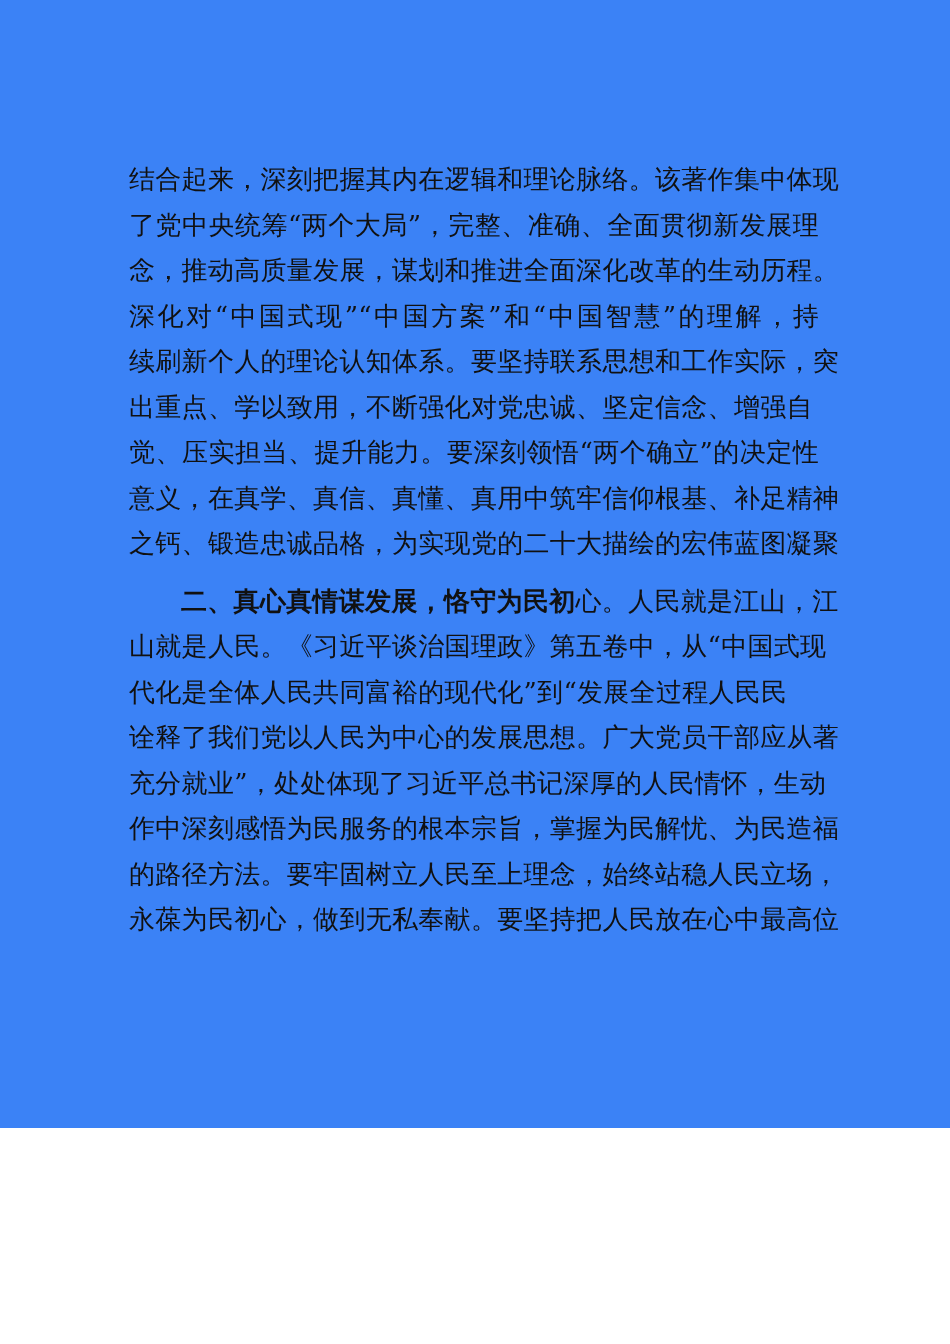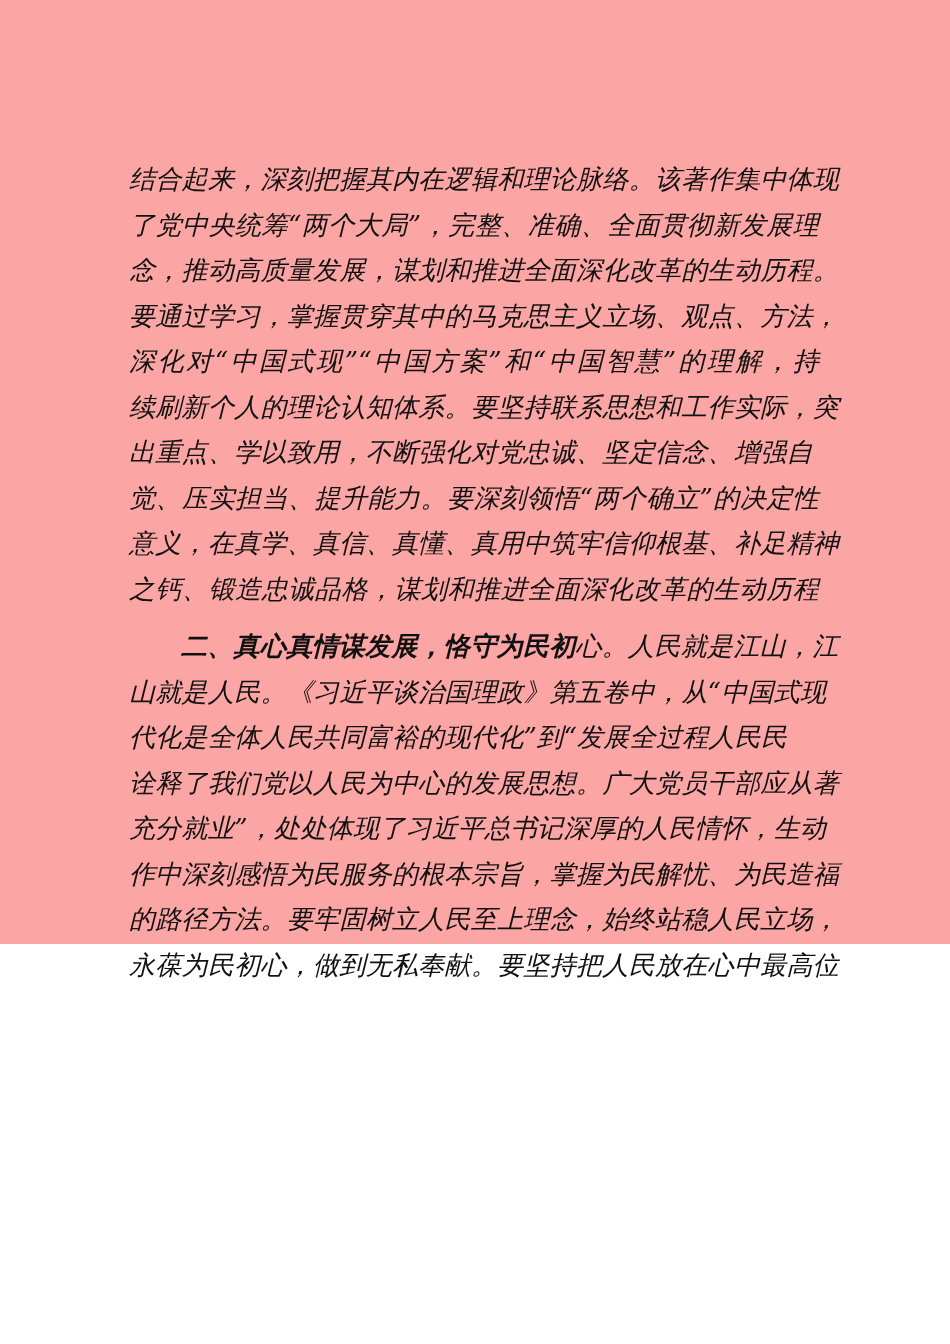--- a/index.html
+++ b/index.html
@@ -13,23 +13,22 @@
       position: relative;
       overflow: hidden;
       font-family: "DejaVu Serif", "Liberation Serif", serif;
       color: #111111;
     }
     .page {
       position: absolute;
       left: 0;
       top: 0;
       width: 950px;
-      height: 944px;
-      background: #fca5a5;
-      font-style: italic;
+      height: 1128px;
+      background: #3b82f6;
     }
     .text-block {
       position: absolute;
       left: 129px;
       top: 157px;
       width: 690px;
     }
     .line {
       height: 45.5px;
       line-height: 45.5px;
@@ -55,27 +54,26 @@
 </head>
 <body>
 
 <div class="page">
   <div class="text-block">
 
     <div>
       <div class="line justify">结合起来，深刻把握其内在逻辑和理论脉络。该著作集中体现</div>
       <div class="line justify">了党中央统筹“两个大局”，完整、准确、全面贯彻新发展理</div>
       <div class="line justify">念，推动高质量发展，谋划和推进全面深化改革的生动历程。</div>
-      <div class="line justify">要通过学习，掌握贯穿其中的马克思主义立场、观点、方法，</div>
       <div class="line justify">深化对“中国式现”“中国方案”和“中国智慧”的理解，持</div>
       <div class="line justify">续刷新个人的理论认知体系。要坚持联系思想和工作实际，突</div>
       <div class="line">出重点、学以致用，不断强化对党忠诚、坚定信念、增强自</div>
       <div class="line justify">觉、压实担当、提升能力。要深刻领悟“两个确立”的决定性</div>
       <div class="line justify">意义，在真学、真信、真懂、真用中筑牢信仰根基、补足精神</div>
-      <div class="line justify">之钙、锻造忠诚品格，谋划和推进全面深化改革的生动历程</div>
+      <div class="line justify">之钙、锻造忠诚品格，为实现党的二十大描绘的宏伟蓝图凝聚</div>
     </div>
 
     <div class="gap"></div>
 
     <div>
       <div class="line indent">
         <span class="bold">二、真心真情谋发展，恪守为民初</span><span>心。人民就是江山，江</span>
       </div>
       <div class="line justify">山就是人民。《习近平谈治国理政》第五卷中，从“中国式现</div>
       <div class="line">代化是全体人民共同富裕的现代化”到“发展全过程人民民</div>

